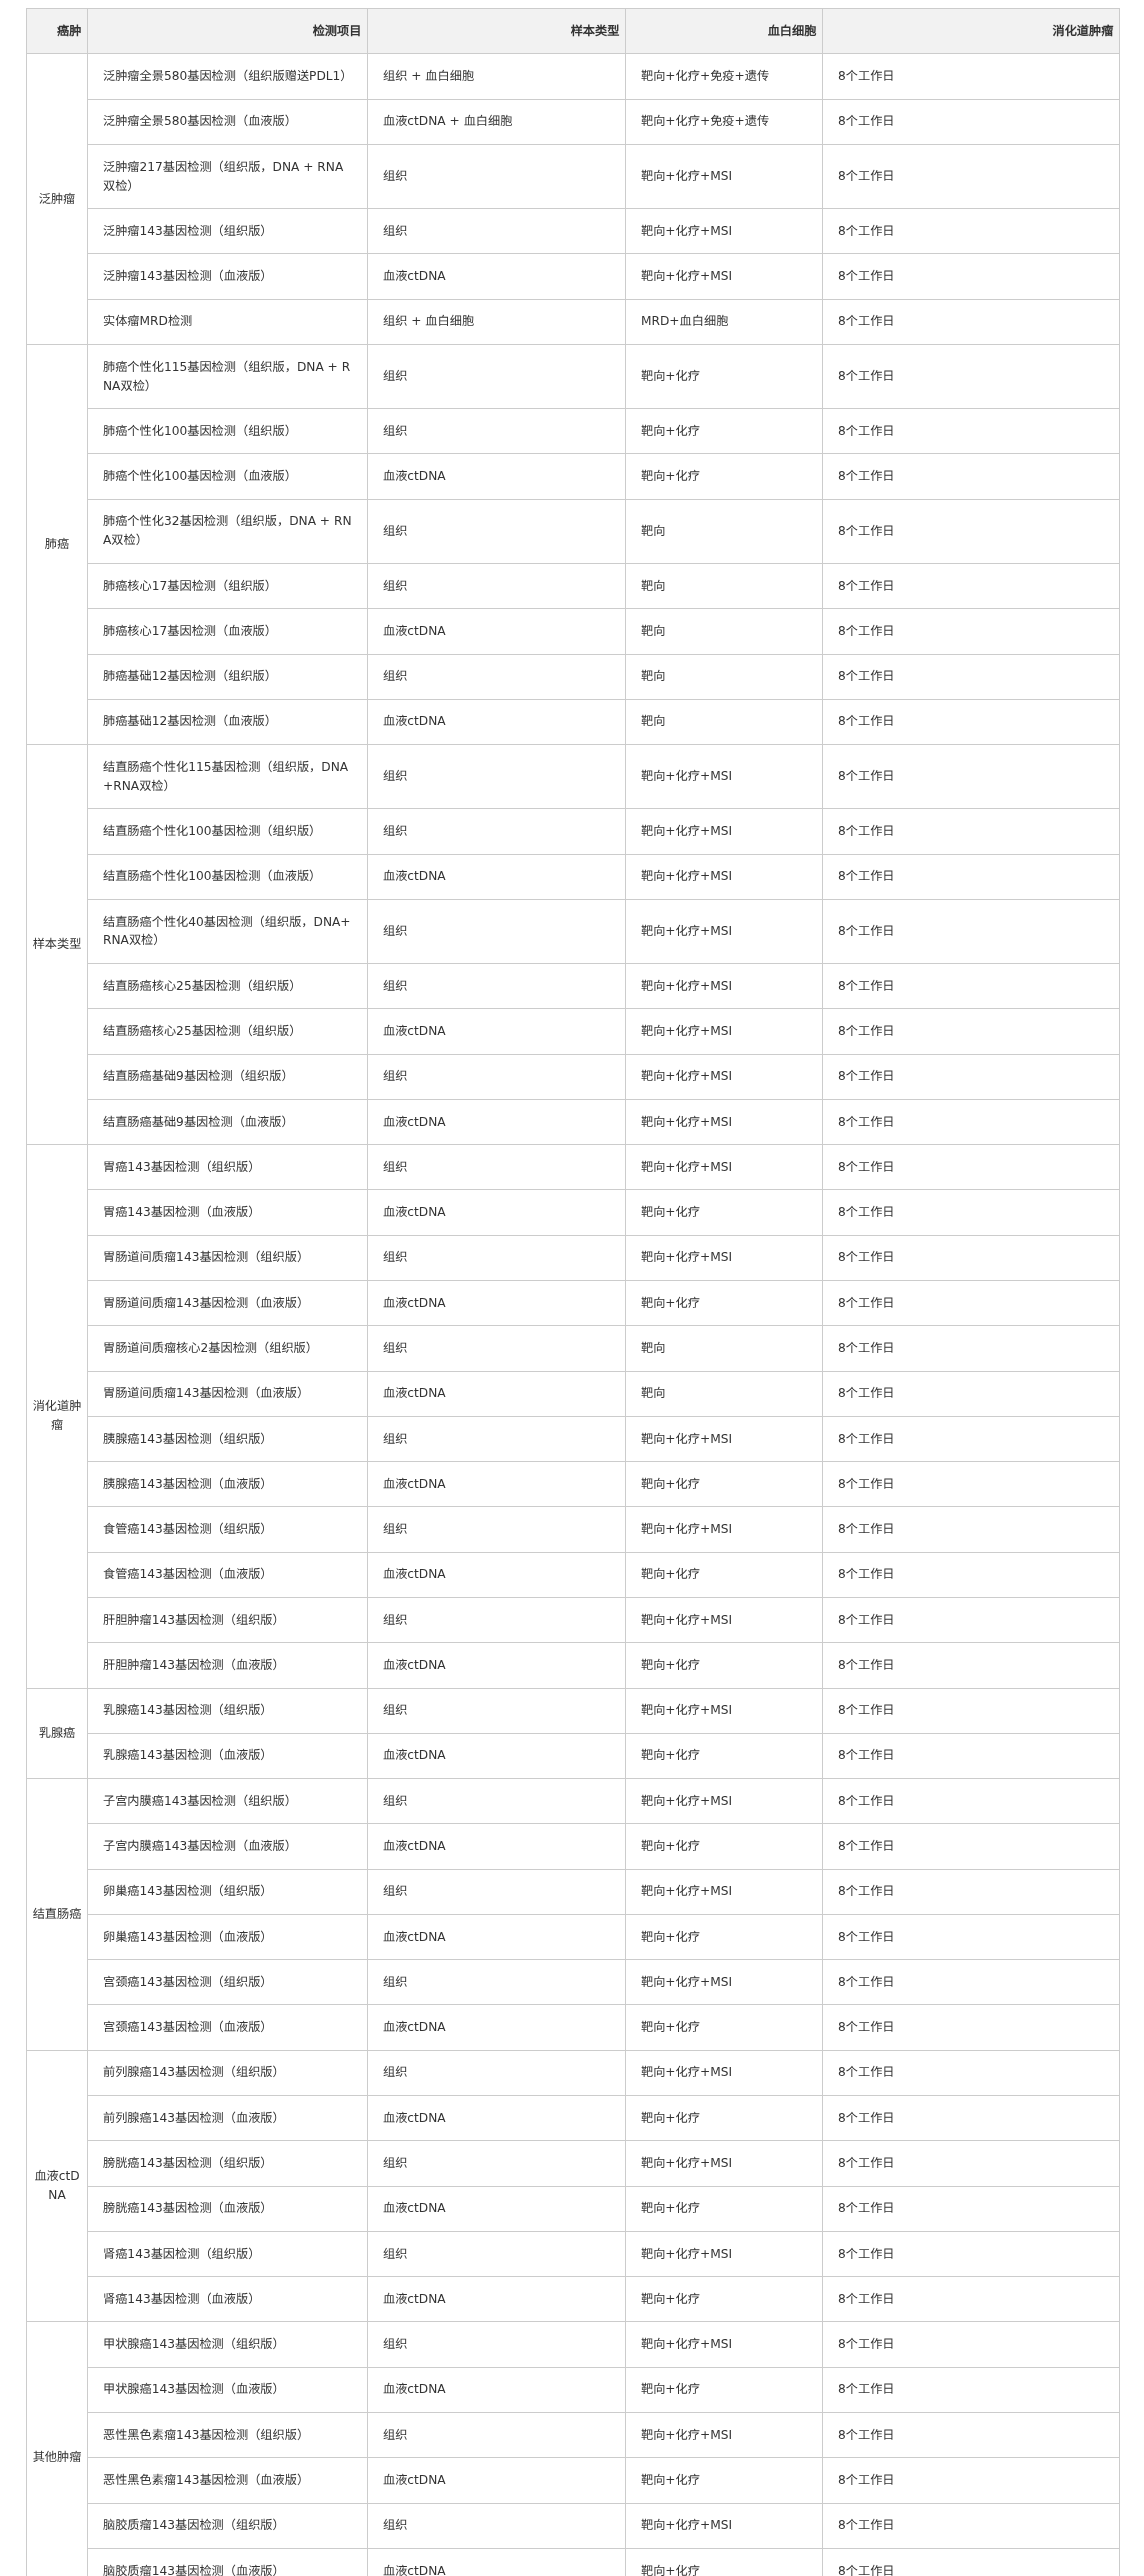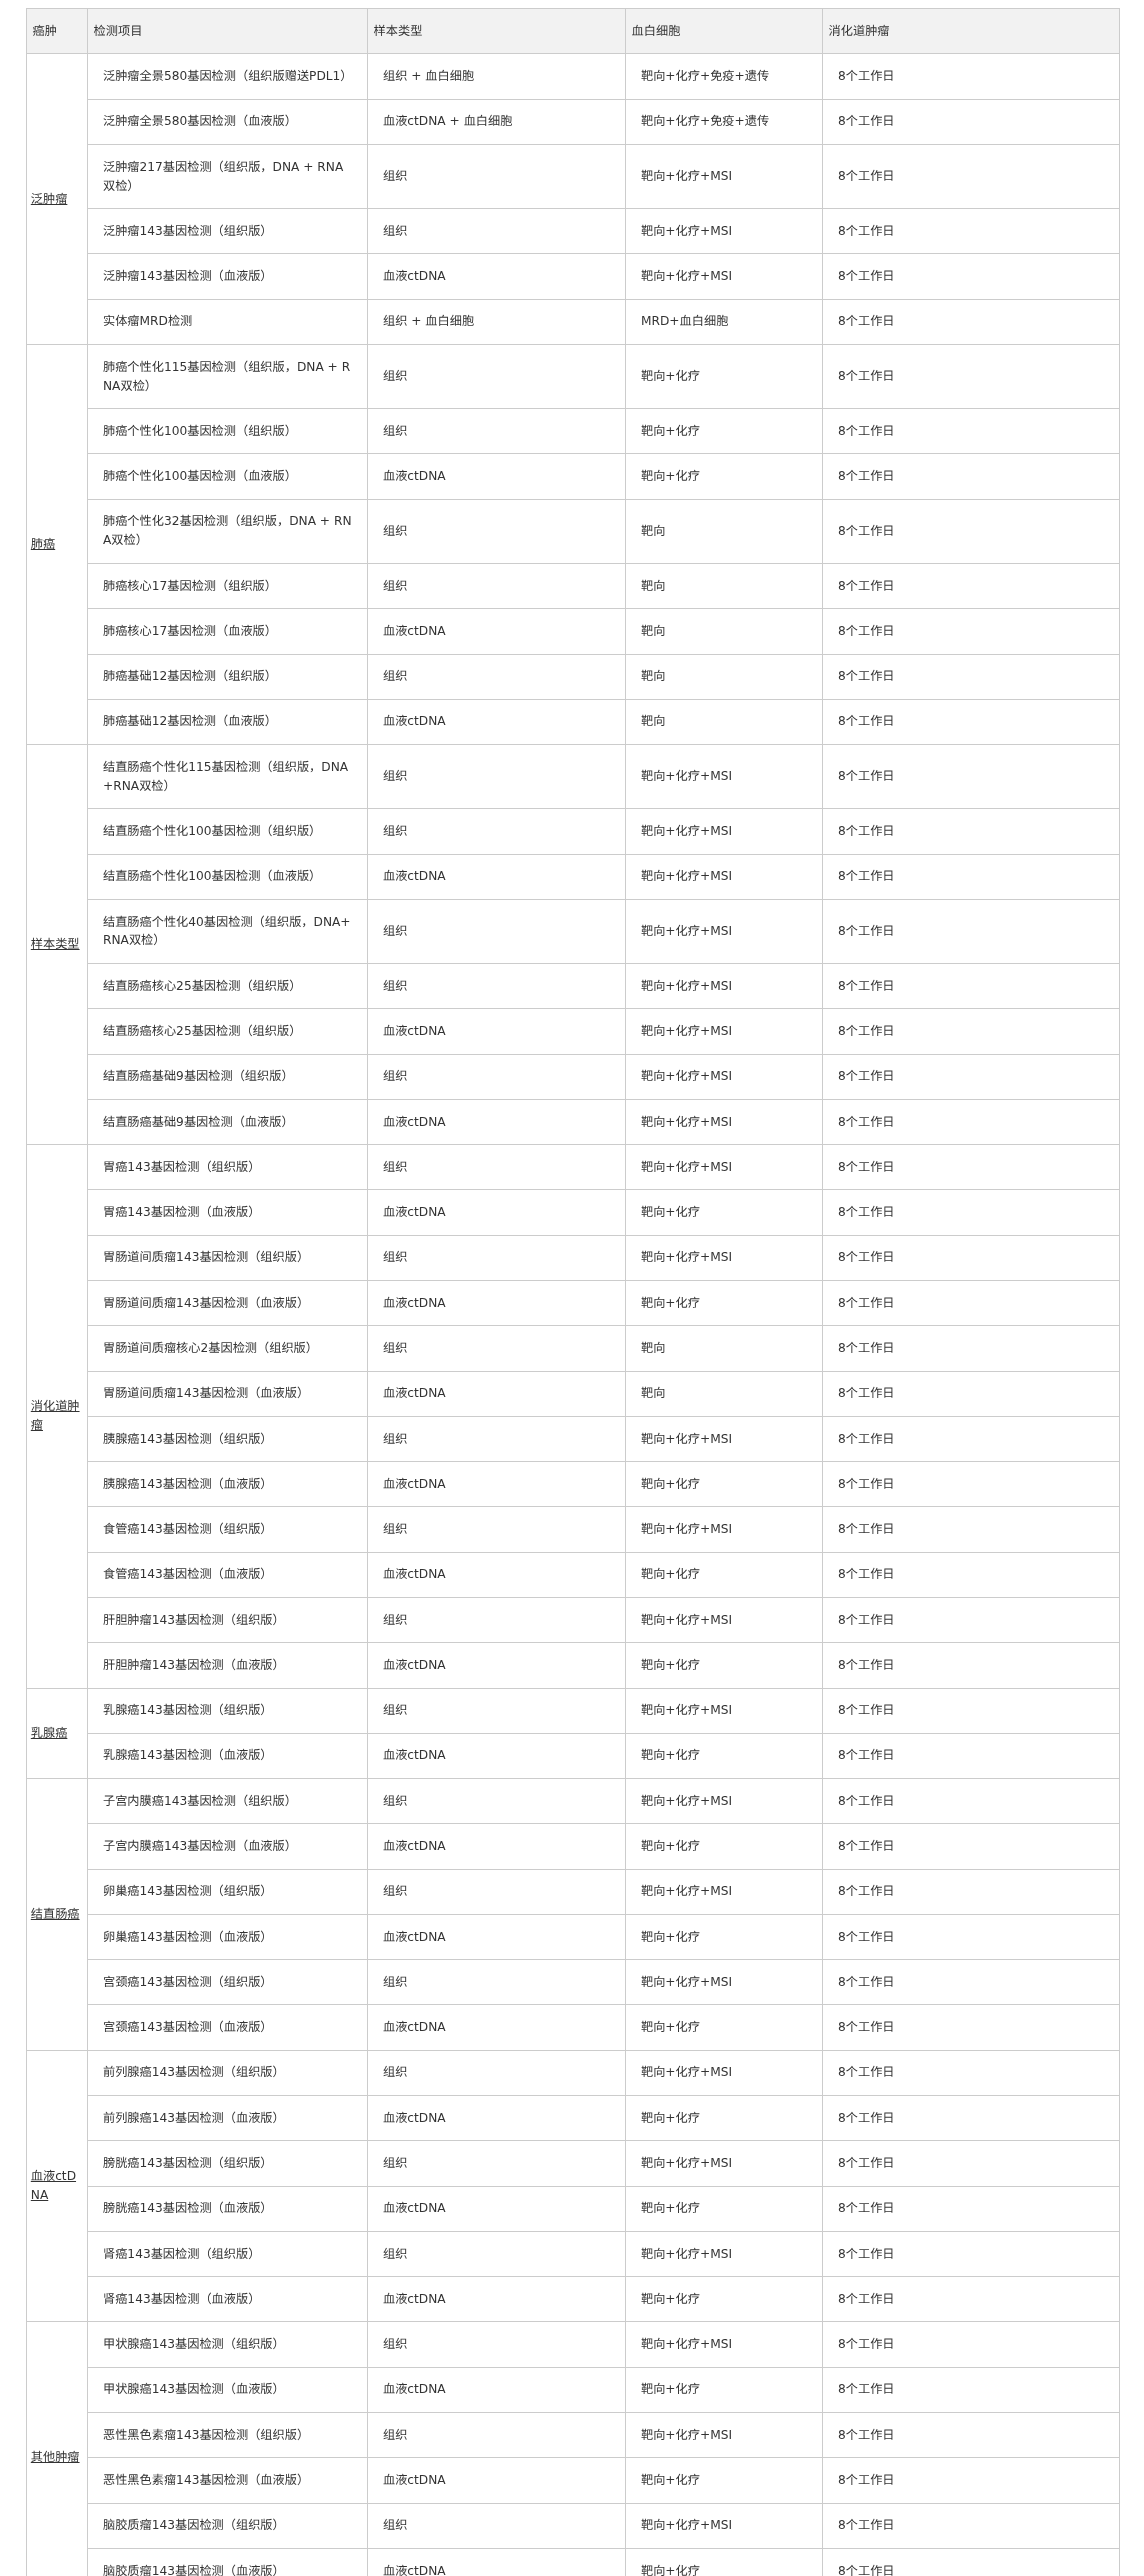--- a/index.html
+++ b/index.html
@@ -28,33 +28,32 @@
   .test-table th,
   .test-table td{
     border:0.9px solid var(--border);
     font-size:12.2px;
     line-height:1.55;
     vertical-align:middle;
     word-break:break-all;
   }
   .test-table th{
     background:var(--header-bg);
-    font-weight:normal;
-    text-align:left;
+    font-weight:bold;
+    text-align:right;
     padding:13px 5.6px;
   }
   .test-table td{
     padding:12.7px 15px;
     text-align:left;
     background:var(--row-bg);
   }
   .test-table td.cancer-cell{
-    text-align:left;
+    text-align:center;
     padding:12.7px 3.8px;
-    text-decoration:underline;
   }
 </style>
 </head>
 <body style="background: rgb(255, 255, 255);">
 
 <div class="page">
   <table class="test-table">
     <colgroup>
       <col style="width:61px">
       <col style="width:280px">

